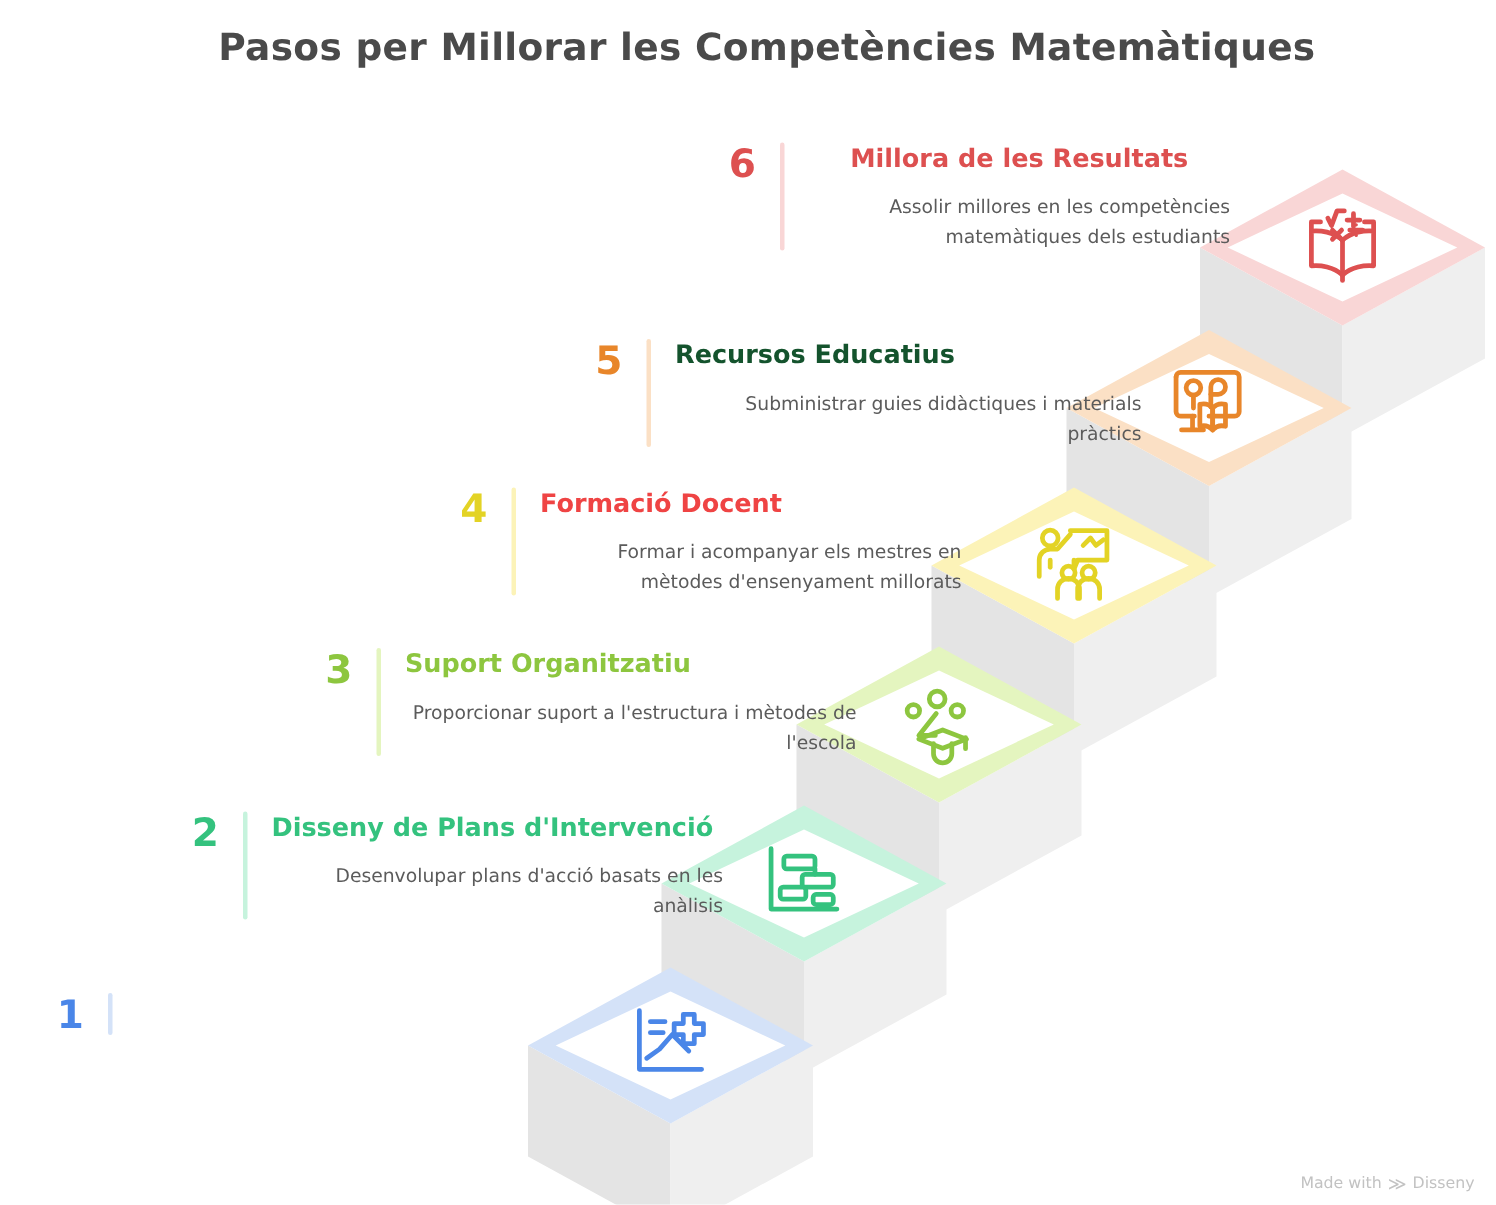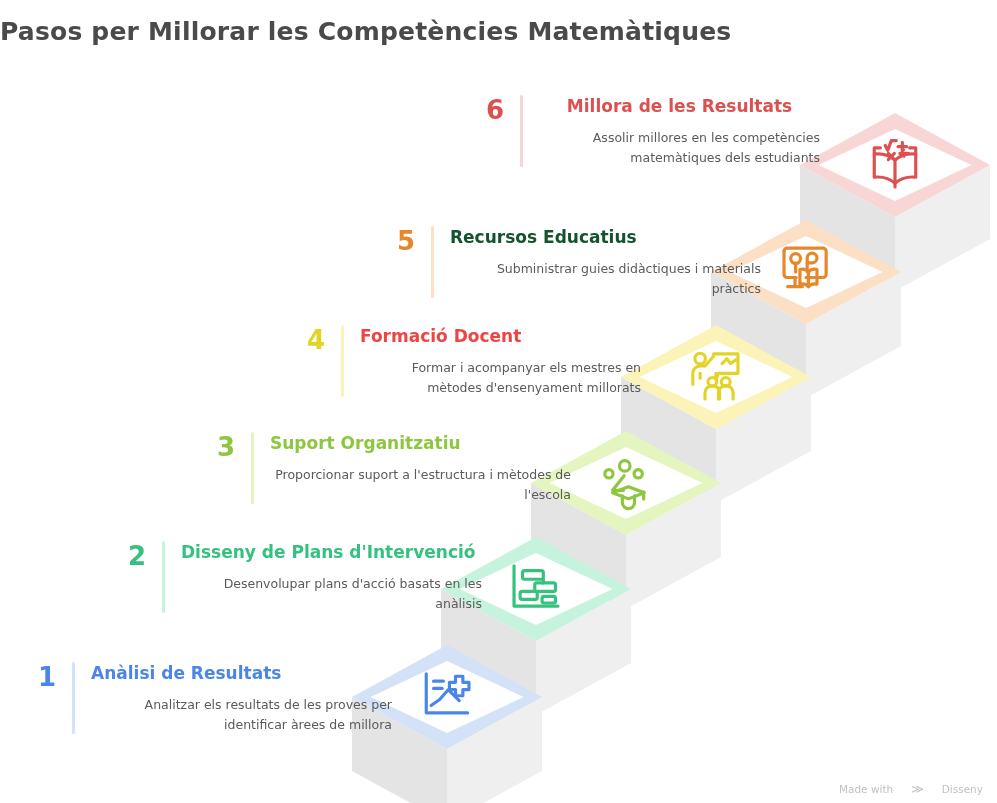--- a/index.html
+++ b/index.html
@@ -8,21 +8,21 @@
   body {
     width:997px; height:803px;
     position:relative;
     overflow:hidden;
     font-family:"DejaVu Sans","Liberation Sans",sans-serif;
   }
 
   #page-title {
     position:absolute;
     top:17px; left:0; width:877px;
-    text-align:left;
+    text-align:right;
     font-size:25px;
     font-weight:bold;
     color:#4a4a4a;
     letter-spacing:0.2px;
   }
 
   
   #stairs { position:absolute; inset:0; }
 
   
@@ -61,21 +61,21 @@
     text-align:right;
   }
 
   #watermark {
     position:absolute;
     right:14px; bottom:8px;
     font-size:10.5px;
     color:#c2c2c2;
     display:flex;
     align-items:center;
-    gap:18px;
+    gap:4px;
   }
   #watermark .nap-glyph { display:inline-block; line-height:1; font-size:12px; color:#c2c2c2; }
 </style>
 </head>
 <body>
 
 <div id="page-title">Pasos per Millorar les Competències Matemàtiques</div>
 
 <div id="stairs">
     <svg width="997" height="803" viewBox="0 0 997 803" style="position: absolute; top: 0px; left: 0px;">
@@ -187,24 +187,20 @@
     </g>
         </g>
       </g>
     </svg>
   </div>
 
 <div id="texts">
     <div class="step-text" style="left: 22px; top: 662px; width: 370px;">
       <div class="step-num" style="color: rgb(74, 134, 232);">1</div>
       <div class="step-divider" style="background: rgb(212, 226, 248);"></div>
-      <div class="step-body">
-        <div class="step-head" style="color: rgb(74, 134, 232); max-width: 320px;">Anàlisi de Resultats</div>
-        <div class="step-desc" style="max-width: 320px;">Analitzar els resultats de les proves per identificar àrees de millora</div>
-      </div>
     </div>
     <div class="step-text" style="left: 112px; top: 541px; width: 370px;">
       <div class="step-num" style="color: rgb(52, 194, 126);">2</div>
       <div class="step-divider" style="background: rgb(198, 243, 221);"></div>
       <div class="step-body">
         <div class="step-head" style="color: rgb(52, 194, 126); max-width: 320px;">Disseny de Plans d'Intervenció</div>
         <div class="step-desc" style="max-width: 320px;">Desenvolupar plans d'acció basats en les anàlisis</div>
       </div>
     </div>
     <div class="step-text" style="left: 201px; top: 432px; width: 370px;">

